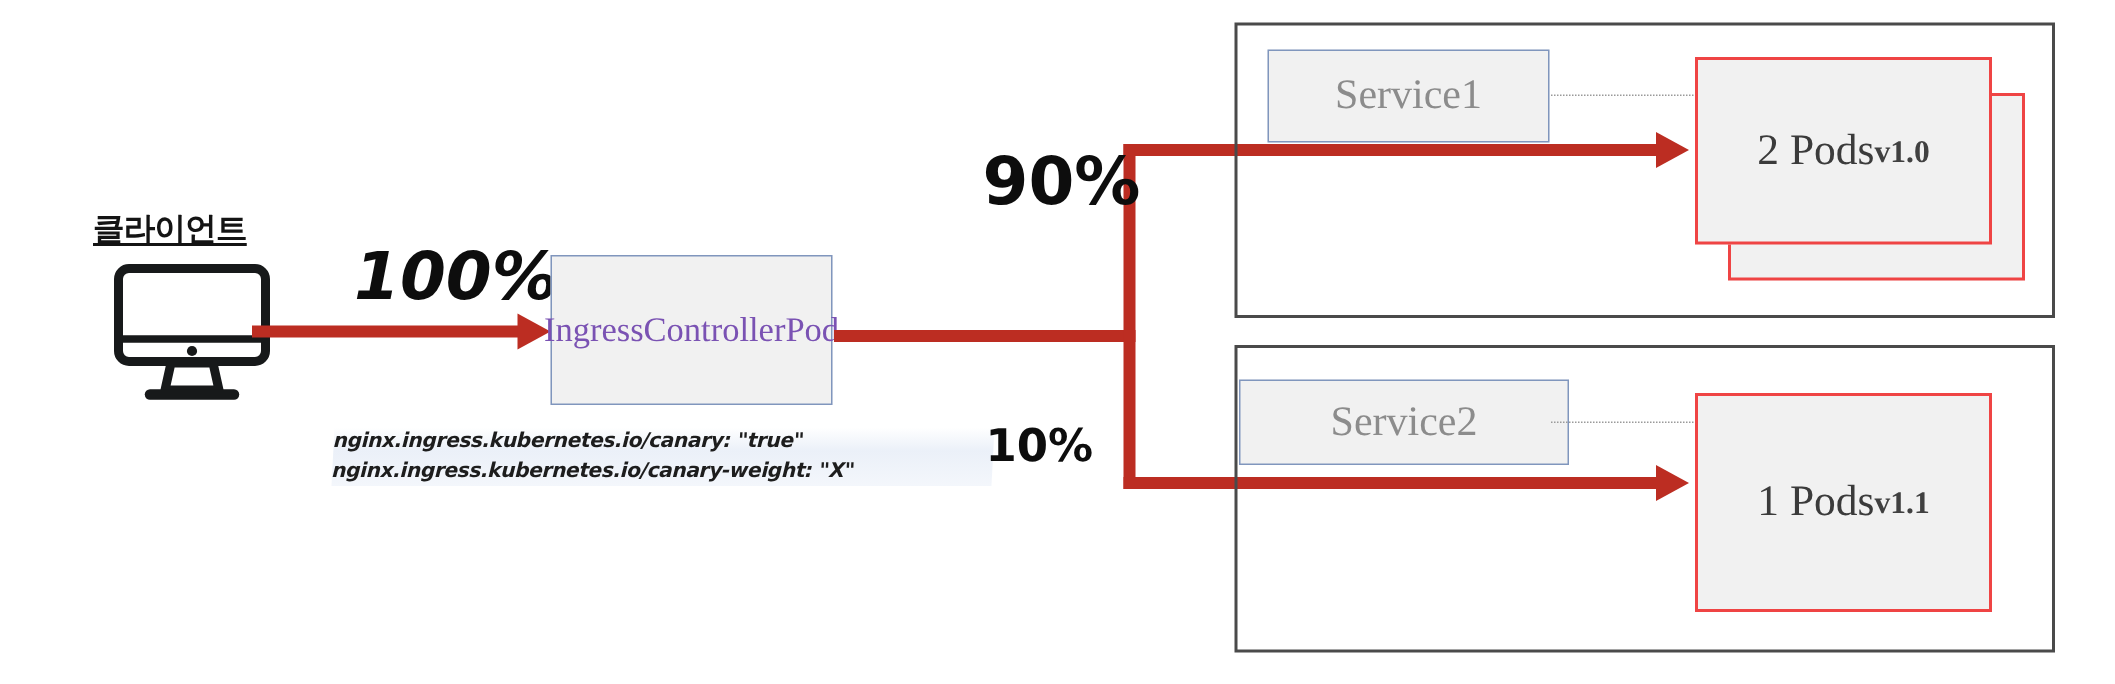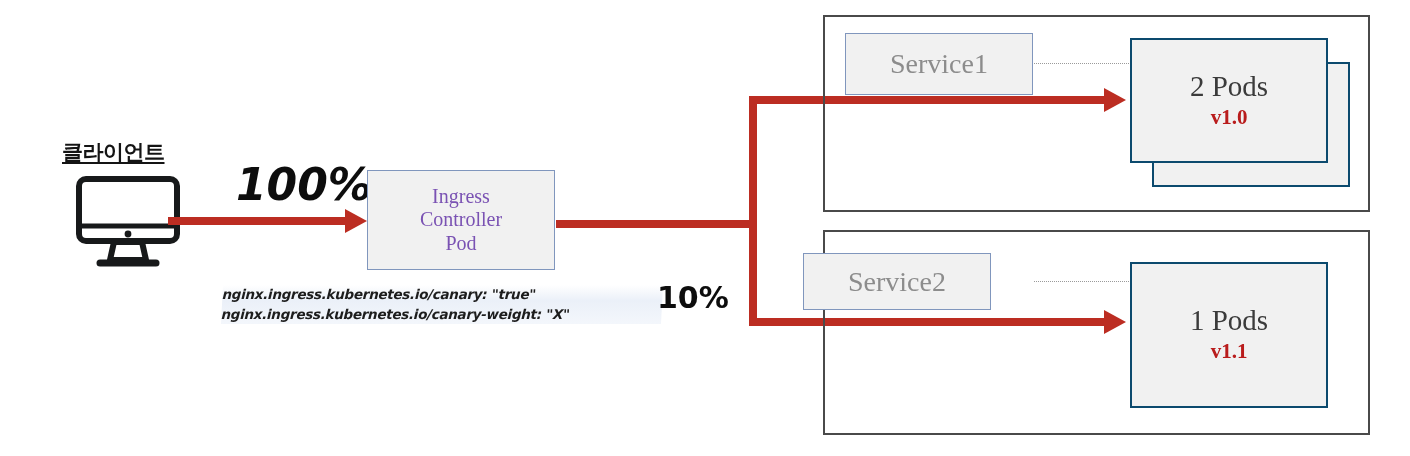--- a/index.html
+++ b/index.html
@@ -48,25 +48,25 @@
   #pct-10  { left: 657px; top: 283px; font-size: 30px; }
 
   
   #ingress-box {
     left: 367px; top: 170px;
     width: 188px; height: 100px;
     background: #f1f1f1;
     border: 1.5px solid #8096bd;
     box-sizing: border-box;
     display: flex;
-    flex-direction: column;
+    flex-direction: row;
     align-items: center;
     justify-content: center;
     font-family: "Liberation Serif", serif;
-    font-size: 20px;
+    font-size: 23px;
     color: #7a52b3;
     line-height: 1.16;
   }
 
   
   #ingress-annotation {
     left: 222px; top: 285px;
     width: 440px;
     font-family: "DejaVu Sans", sans-serif;
     font-style: italic;
@@ -95,53 +95,53 @@
     border: 1.8px solid #8096bd;
     box-sizing: border-box;
     display: flex;
     align-items: center;
     justify-content: center;
     font-family: "Liberation Serif", serif;
     font-size: 28px;
     color: #8c8c8c;
   }
   #service-1 { left: 845px; top: 33px;  width: 188px; height: 62px; }
-  #service-2 { left: 803px; top: 253px; width: 188px; height: 57px; }
+  #service-2 { left: 826px; top: 253px; width: 220px; height: 57px; }
 
   
   .dotted-link {
     height: 0;
     border-top: 1.6px dotted #9a9a9a;
   }
   #dotted-link-1 { left: 1034px; top: 63px;  width: 97px; }
   #dotted-link-2 { left: 1034px; top: 281px; width: 97px; }
 
   
   .pod-box {
     background: #f1f1f1;
-    border: 2px solid #0c4a6e;
+    border: 2px solid #ef4444;
     box-sizing: border-box;
     display: flex;
-    flex-direction: column;
+    flex-direction: row;
     align-items: center;
     justify-content: center;
   }
   .pod-back { z-index: 1; }
   .pod-front { z-index: 2; }
   .pod-count {
     font-family: "Liberation Serif", serif;
     font-size: 29px;
     color: #3b3b3b;
     line-height: 1.1;
   }
   .pod-version {
     font-family: "Liberation Serif", serif;
     font-weight: bold;
     font-size: 21px;
-    color: #b91c1c;
+    color: #404040;
     line-height: 1.2;
     margin-top: 2px;
   }
   #pod-back-1  { left: 1152px; top: 62px;  width: 198px; height: 125px; }
   #pod-front-1 { left: 1130px; top: 38px;  width: 198px; height: 125px; }
   #pod-front-2 { left: 1130px; top: 262px; width: 198px; height: 146px; }
 
   
   .flow-h {
     background: #bc2d22;
@@ -200,20 +200,21 @@
     <span>nginx.ingress.kubernetes.io/canary-weight: "X"</span>
   </div>
 
   <div class="abs flow-h" id="flow-ingress-to-junction"></div>
   <div class="abs flow-v" id="flow-junction-vertical"></div>
   <div class="abs flow-h" id="flow-top-branch"></div>
   <div class="abs flow-h" id="flow-bottom-branch"></div>
   <div class="abs arrow-head" id="arrow-to-pod-1"></div>
   <div class="abs arrow-head" id="arrow-to-pod-2"></div>
 
+  <div class="abs pct" id="pct-90">90%</div>
   <div class="abs pct" id="pct-10">10%</div>
 
   <div class="abs group-box" id="group-top"></div>
 
   <div class="abs service-box" id="service-1">
     <span>Service1</span>
   </div>
   <div class="abs dotted-link" id="dotted-link-1"></div>
 
   <div class="abs pod-box pod-back" id="pod-back-1"></div>

